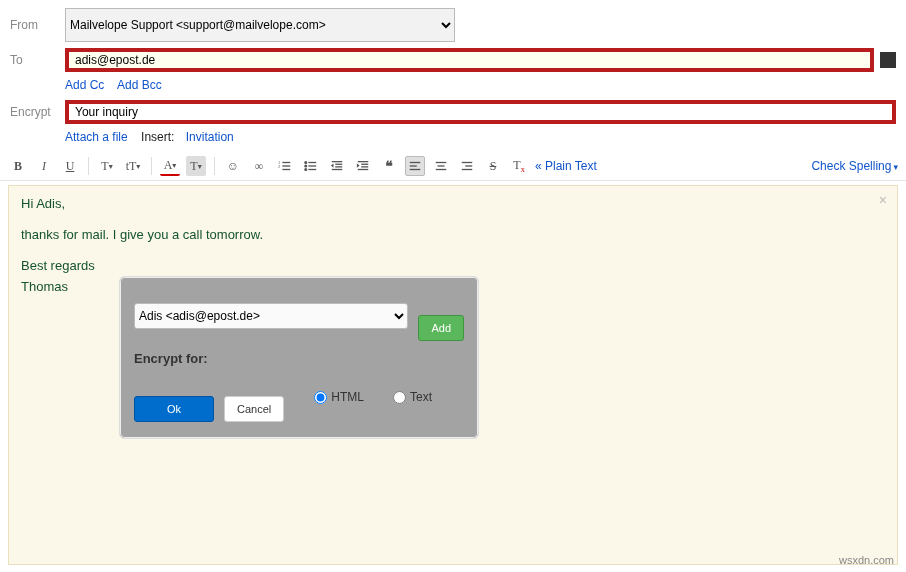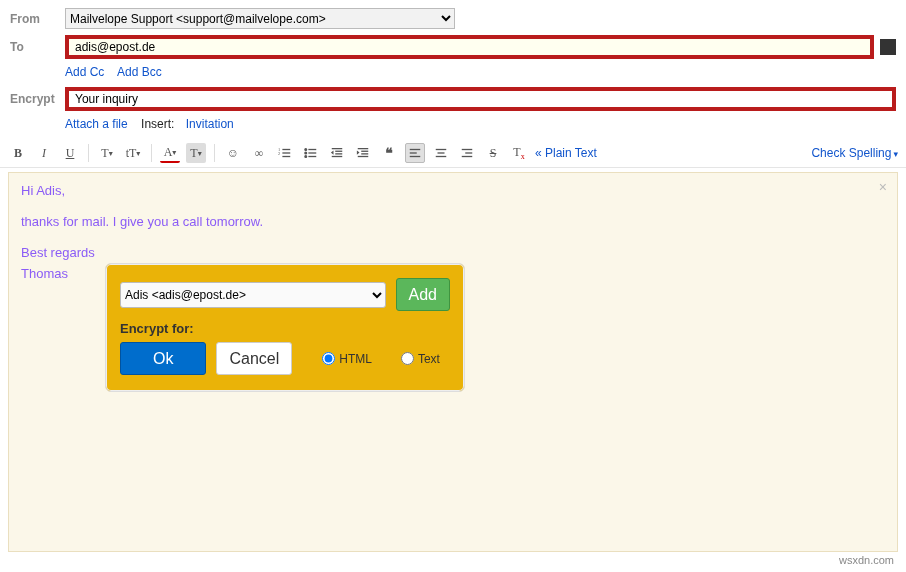--- a/index.html
+++ b/index.html
@@ -18,25 +18,24 @@
   }
   .row {
     display: flex;
     align-items: center;
     margin-bottom: 6px;
   }
   .row-label {
     width: 55px;
     font-size: 12px;
     color: #888;
-    font-weight: bold;
   }
   .from-select {
     width: 390px;
-    height: 21px;
+    height: 34px;
     font-size: 12px;
     border: 1px solid #bbb;
     background: #f2f2f2;
   }
   .to-input, .subject-input {
     flex: 1;
     height: 24px;
     font-size: 12px;
     padding: 2px 6px;
     border: 4px solid #b91c1c;
@@ -100,52 +99,53 @@
     font-size: 13px;
     color: #bbb;
   }
   .close-x {
     position: absolute;
     top: 6px; right: 10px;
     color: #bbb;
     cursor: pointer;
     font-size: 14px;
   }
-  .ghost-line { margin-bottom: 6px; color:#8b5cf6; }
+  .ghost-line { margin-bottom: 6px; color:#14532d; }
   .encrypt-panel {
     position: absolute;
     top: 90px;
-    left: 96px;
+    left: 110px;
     width: 360px;
-    background: #eab308;
+    background: #a3a3a3;
     border: 1px solid #ddd;
     border-radius: 6px;
     padding: 14px 14px 16px 14px;
     box-shadow: 0 0 0 1px #eee inset;
     color:#333;
   }
   .panel-row1 { display:flex; gap:10px; align-items:center; margin-bottom:10px;}
   .recipient-select {
     flex:1;
     height: 26px;
     font-size: 12px;
     border: 1px solid #bbb;
     background:#fafafa;
     border-radius:3px;
   }
   .btn {
-    height:33px;
+    height:26px;
     padding:0 12px;
-    font-size:16px;
+    font-size:11px;
     border-radius:3px;
     border:1px solid transparent;
     cursor:pointer;
     display:inline-flex;
     align-items:center;
     justify-content:center;
+    margin-top:24px;
   }
   .btn-green { background:#5bb75b; color:#fff; border-color:#3f943f;}
   .btn-default { background:#fff; color:#333; border-color:#ccc;}
   .btn-blue { background:#006dcc; color:#fff; border-color:#0053a0; padding:0 32px;}
   .enc-label { font-weight:bold; font-size:13px; margin-bottom:6px; display:block;}
   .enc-row2 { display:flex; gap:10px; align-items:flex-start; margin-bottom:14px;}
   .enc-textarea {
     flex:1;
     height:52px;
     resize:vertical;

